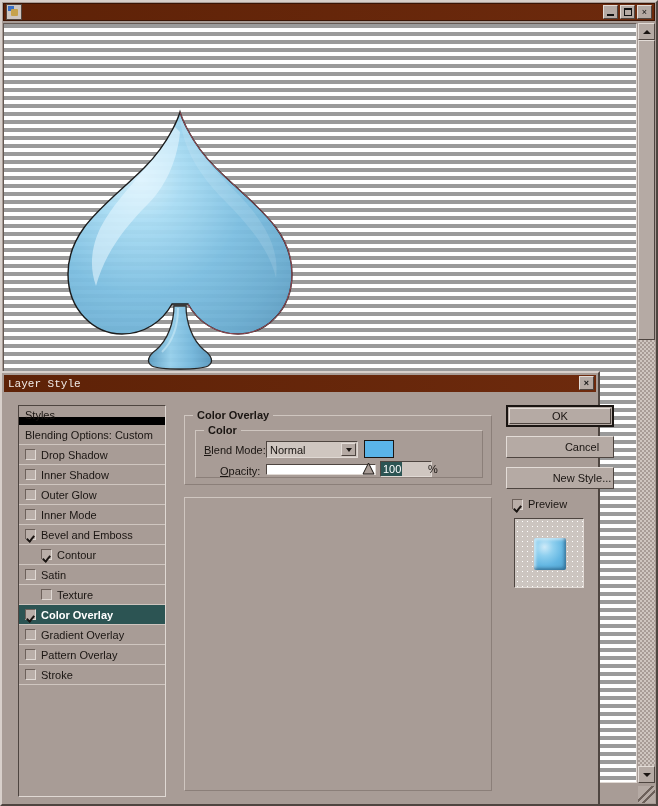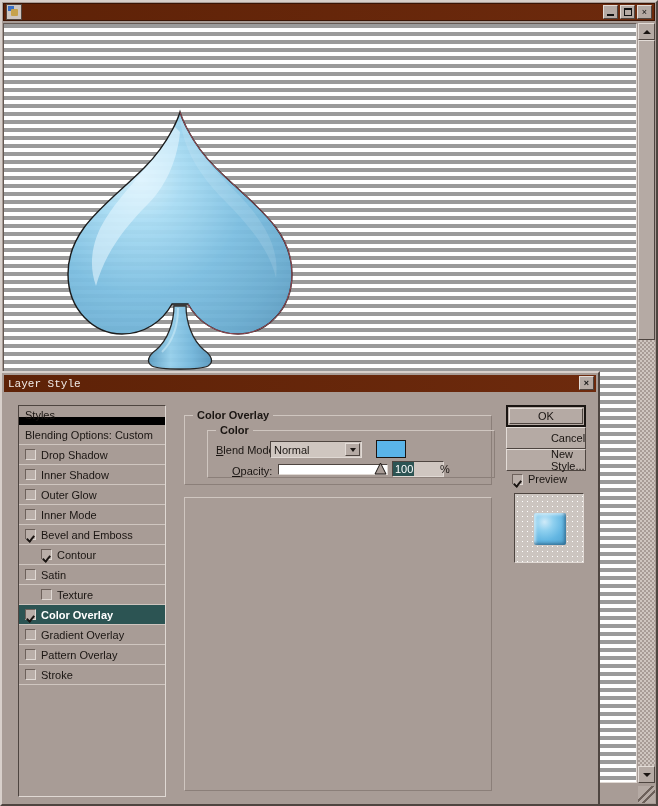--- a/index.html
+++ b/index.html
@@ -378,21 +378,20 @@
   }
   #group-color {
     position: absolute;
     left: 10px; top: 14px;
     width: 288px;
     height: 48px;
     border-top: 1px solid #cfc6c0;
     border-left: 1px solid #cfc6c0;
     border-right: 1px solid #8b7f79;
     border-bottom: 1px solid #8b7f79;
-    margin-left: 12px;
   }
   #big-empty-panel {
     position: absolute;
     left: 6px; top: 92px;
     width: 308px;
     height: 294px;
     border-top: 1px solid #cfc6c0;
     border-left: 1px solid #cfc6c0;
     border-right: 1px solid #8b7f79;
     border-bottom: 1px solid #8b7f79;
@@ -402,21 +401,21 @@
   .field-label {
     position: absolute;
     font-size: 11px;
     color: #1a1512;
     white-space: nowrap;
   }
   .ul { text-decoration: underline; }
 
   #blend-mode-select {
     position: absolute;
-    left: 62px; top: 10px;
+    left: 70px; top: 10px;
     width: 92px; height: 17px;
     background: #cfc6c0;
     border-top: 1px solid #4e4540;
     border-left: 1px solid #4e4540;
     border-right: 1px solid #e0d9d4;
     border-bottom: 1px solid #e0d9d4;
     box-sizing: border-box;
     display: flex;
     align-items: center;
     font-size: 11px;
@@ -497,33 +496,34 @@
     color: #1a1512;
   }
 
   
   #button-column {
     position: absolute;
     left: 504px; top: 32px;
     width: 88px;
   }
   .dlg-btn {
-    width: 80px;
+    width: 108px;
     height: 22px;
     background: #b5aaa4;
     border-top: 1px solid #e3dcd7;
     border-left: 1px solid #e3dcd7;
     border-right: 1px solid #4e4540;
     border-bottom: 1px solid #4e4540;
     box-sizing: border-box;
     display: flex;
     align-items: center;
     justify-content: center;
     font-size: 11px;
     color: #1a1512;
+    margin-bottom: 9px;
     position: relative;
     padding-left: 44px;
   }
   .dlg-btn.default {
     border: 2px solid #1a1512;
   }
   .dlg-btn.default .inner {
     position: absolute;
     left: 1px; top: 1px; right: 1px; bottom: 1px;
     border-top: 1px solid #e3dcd7;

